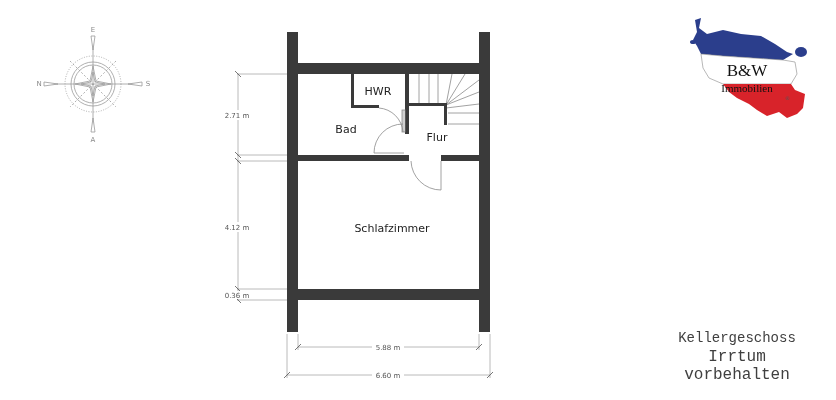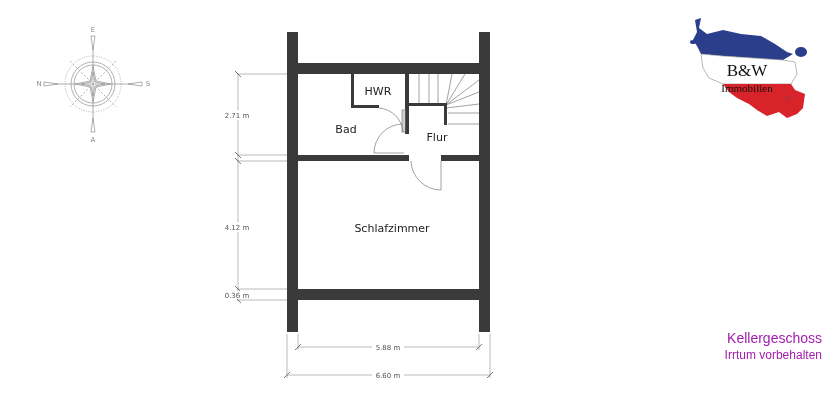--- a/index.html
+++ b/index.html
@@ -1,21 +1,21 @@
 <!DOCTYPE html>
 <html><head>
 <meta charset="utf-8">
 <style>
   html, body { margin: 0; padding: 0; background: #ffffff; }
   body { width: 836px; height: 400px; position: relative; overflow: hidden; font-family: "DejaVu Sans", sans-serif; }
   .abs { position: absolute; }
   svg text { font-family: "DejaVu Sans", sans-serif; }
-  .caption { position: absolute; left: 652px; width: 170px; text-align: right; color: #a21caf; font-family: Liberation Sans, sans-serif; }
+  .caption { position: absolute; left: 652px; width: 170px; text-align: center; color: #404040; font-family: Liberation Mono, monospace; }
   .caption-title { top: 330px; font-size: 14px; }
-  .caption-sub { top: 348px; font-size: 12px; }
+  .caption-sub { top: 348px; font-size: 16px; }
 </style>
 </head>
 <body>
 
 <div class="abs" style="left:30px; top:22px; width:130px; height:130px;">
   <svg width="130" height="130" viewBox="0 0 130 130">
     <g stroke="#9a9a9a" fill="none" stroke-width="0.8">
       <circle cx="63" cy="62" r="22"></circle>
       <circle cx="63" cy="62" r="19"></circle>
       <circle cx="63" cy="62" r="28" stroke-dasharray="1 1.5"></circle>

